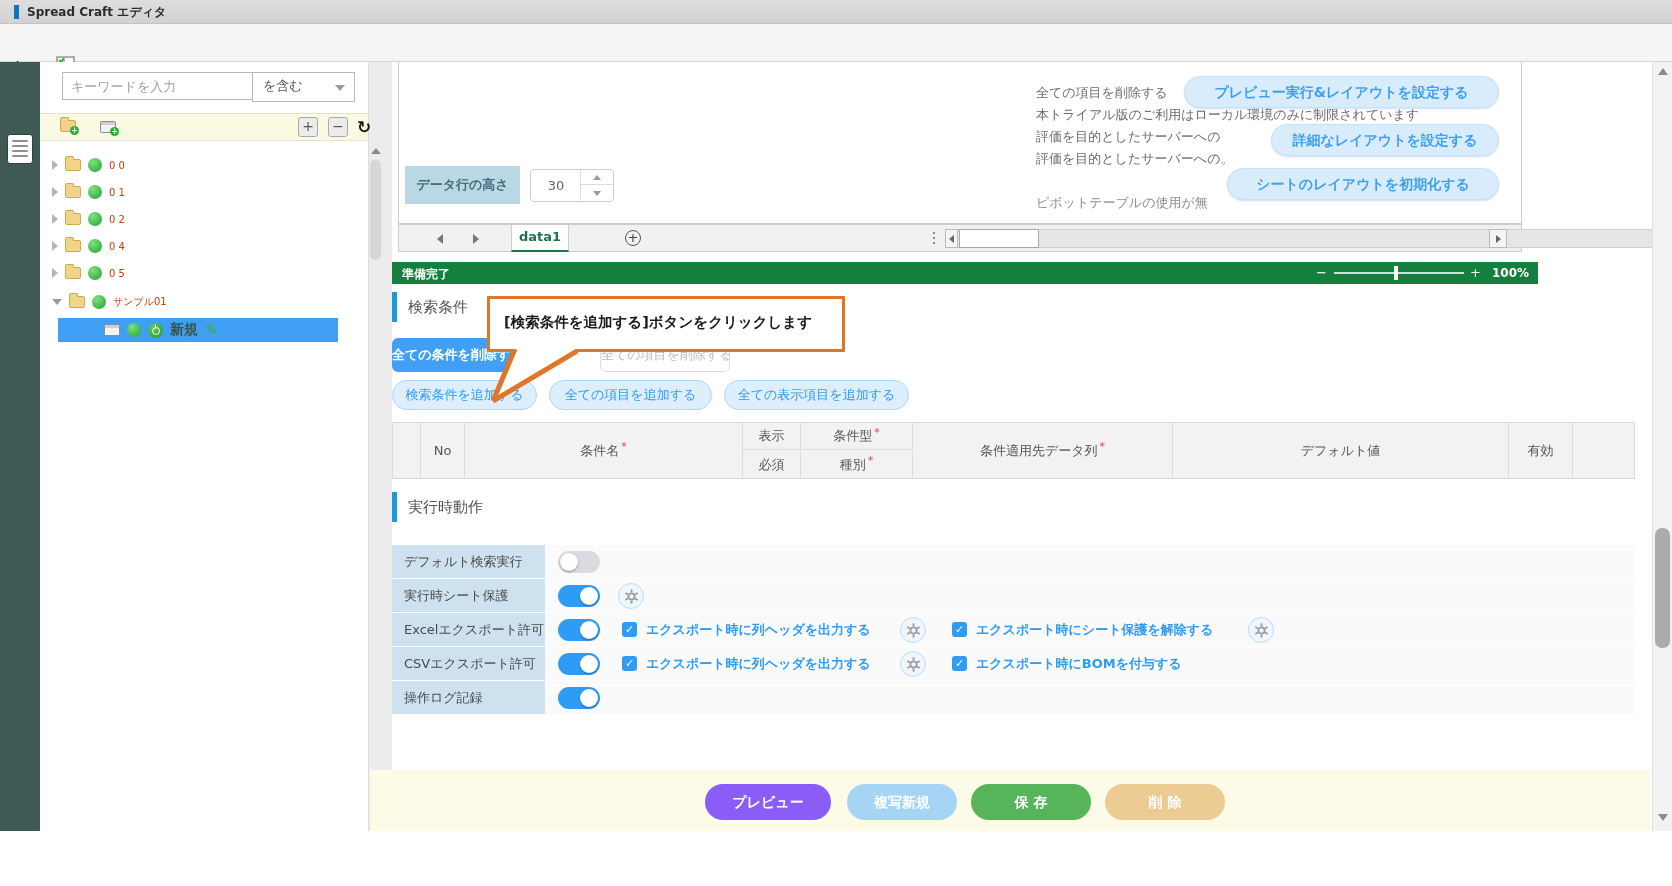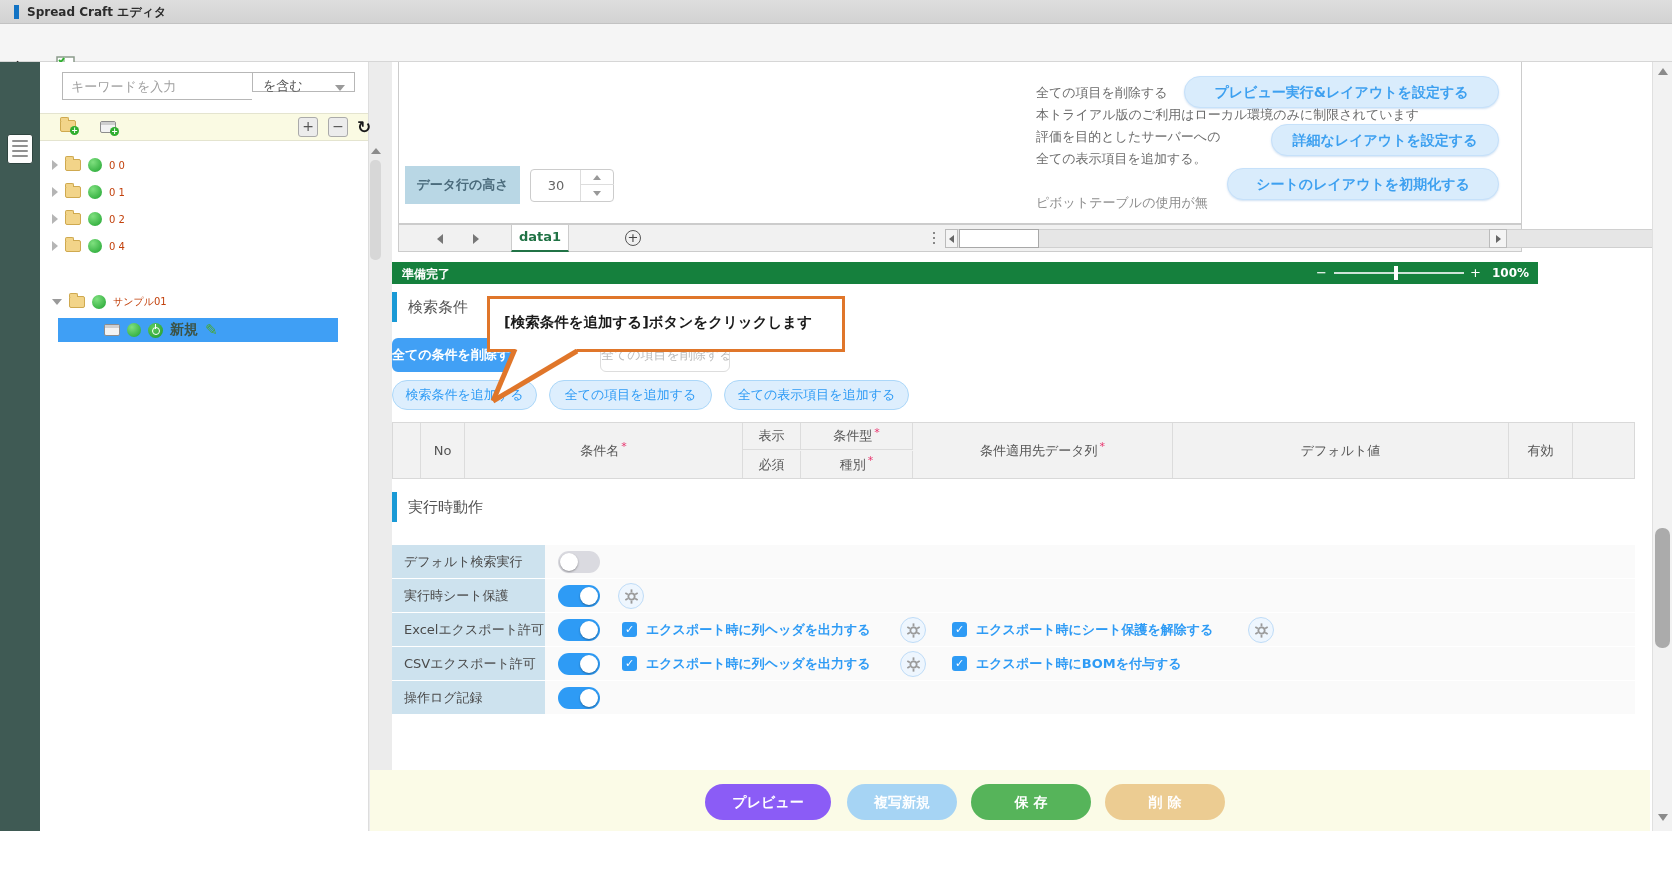--- a/index.html
+++ b/index.html
@@ -19,21 +19,21 @@
   
   .navstrip { left:0; top:62px; width:40px; height:769px; background:#3f5a54; }
   .hamburger { left:7px; top:72px; width:26px; height:30px; background:#fdfdfd; border-radius:3px; border:1px solid #2e443f; padding:5px 4px; }
   .hamburger i { display:block; height:2px; background:#8f8f8f; margin-bottom:3px; border-radius:1px; }
 
   
   .sidebar { left:40px; top:62px; width:328px; height:769px; background:#fff; }
   .side-gutter { left:368px; top:62px; width:24px; height:769px; background:#ececec; border-left:1px solid #ddd; }
   .search-input { left:62px; top:72px; width:190px; height:28px; border:1px solid #b7b7b7; border-right:none; padding:0 8px; font-size:13px; color:#444; font-family:inherit; }
   .search-input::placeholder { color:#9f9f9f; }
-  .match-select { left:252px; top:72px; width:103px; height:20px; border:1px solid #b7b7b7; background:#fff; font-size:13px; color:#555; line-height:26px; padding-left:10px; cursor:pointer; }
+  .match-select { left:252px; top:72px; width:103px; height:30px; border:1px solid #b7b7b7; background:#fff; font-size:13px; color:#555; line-height:26px; padding-left:10px; cursor:pointer; }
   .chev { position:absolute; right:9px; top:12px; width:0; height:0; border-left:5px solid transparent; border-right:5px solid transparent; border-top:6px solid #9a9a9a; }
   .sidetools { left:40px; top:113px; width:328px; height:28px; background:#fafae3; border-top:1px solid #e4e4cf; border-bottom:1px solid #e4e4cf; }
   .sq-btn { width:20px; height:20px; background:#ececec; border:1px solid #aaa; border-radius:3px; text-align:center; line-height:17px; font-size:14px; color:#555; cursor:pointer; }
   .refresh { font-size:17px; font-weight:bold; color:#1a1a1a; cursor:pointer; }
 
   
   .tree-row { left:52px; width:300px; height:26px; display:flex; align-items:center; gap:7px; cursor:pointer; }
   .tree-label { font-size:10px; color:#c2410c; }
   .expander-r { width:0; height:0; border-top:5px solid transparent; border-bottom:5px solid transparent; border-left:6px solid #b5b5b5; }
   .expander-d { width:0; height:0; border-left:5px solid transparent; border-right:5px solid transparent; border-top:6px solid #9a9a9a; }
@@ -210,20 +210,26 @@
     <span class="folder"></span>
     <span class="gcircle"></span>
     <span class="tree-label">0 2</span>
   </div>
   <div class="abs tree-row" style="top:233px;">
     <span class="expander-r"></span>
     <span class="folder"></span>
     <span class="gcircle"></span>
     <span class="tree-label">0 4</span>
   </div>
+  <div class="abs tree-row" style="top:260px;">
+    <span class="expander-r"></span>
+    <span class="folder"></span>
+    <span class="gcircle"></span>
+    <span class="tree-label">0 5</span>
+  </div>
   <div class="abs tree-row" style="top:289px;">
     <span class="expander-d"></span>
     <span class="folder"></span>
     <span class="gcircle"></span>
     <span class="tree-label">サンプル01</span>
   </div>
   <div class="abs sel-row">
     <span class="card-icon"></span>
     <span class="gcircle"></span>
     <span class="power-icon">
@@ -231,21 +237,21 @@
         <span class="power-bar"></span>
       </span>
     <span class="sel-label">新規</span>
     <span class="pencil">✎</span>
   </div>
 
   <div class="abs preview">
     <div class="abs notice" style="left:637px;top:22px;">全ての項目を削除する</div>
     <div class="abs notice" style="left:637px;top:44px;">本トライアル版のご利用はローカル環境のみに制限されています</div>
     <div class="abs notice" style="left:637px;top:66px;">評価を目的としたサーバーへの</div>
-    <div class="abs notice" style="left:637px;top:88px;">全ての表示項目を追加する。</div>
+    <div class="abs notice" style="left:637px;top:88px;">評価を目的としたサーバーへの。</div>
     <div class="abs notice" style="left:637px;top:132px;color:#8d8d8d;">ピボットテーブルの使用が無</div>
     <div class="abs pill-overlay" style="left:785px;top:14px;width:315px;height:32px;text-align:center;">プレビュー実行&amp;レイアウトを設定する</div>
     <div class="abs pill-overlay" style="left:872px;top:62px;width:228px;height:32px;">詳細なレイアウトを設定する</div>
     <div class="abs pill-overlay" style="left:828px;top:106px;width:272px;height:32px;">シートのレイアウトを初期化する</div>
   </div>
   <div class="abs rowheight-label">データ行の高さ</div>
   <div class="abs spinner">
     <div class="spin-val">30</div>
     <div class="spin-btns">
       <div class="spin-up">

